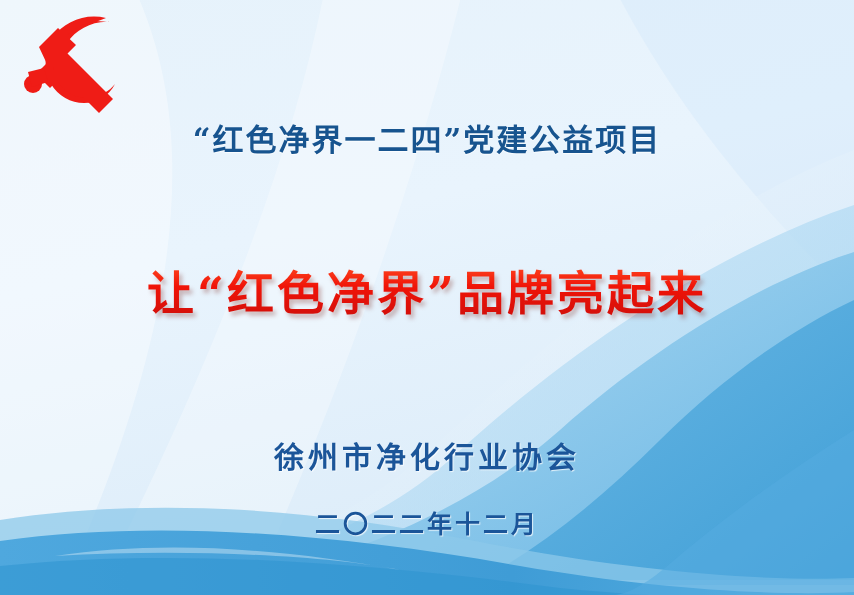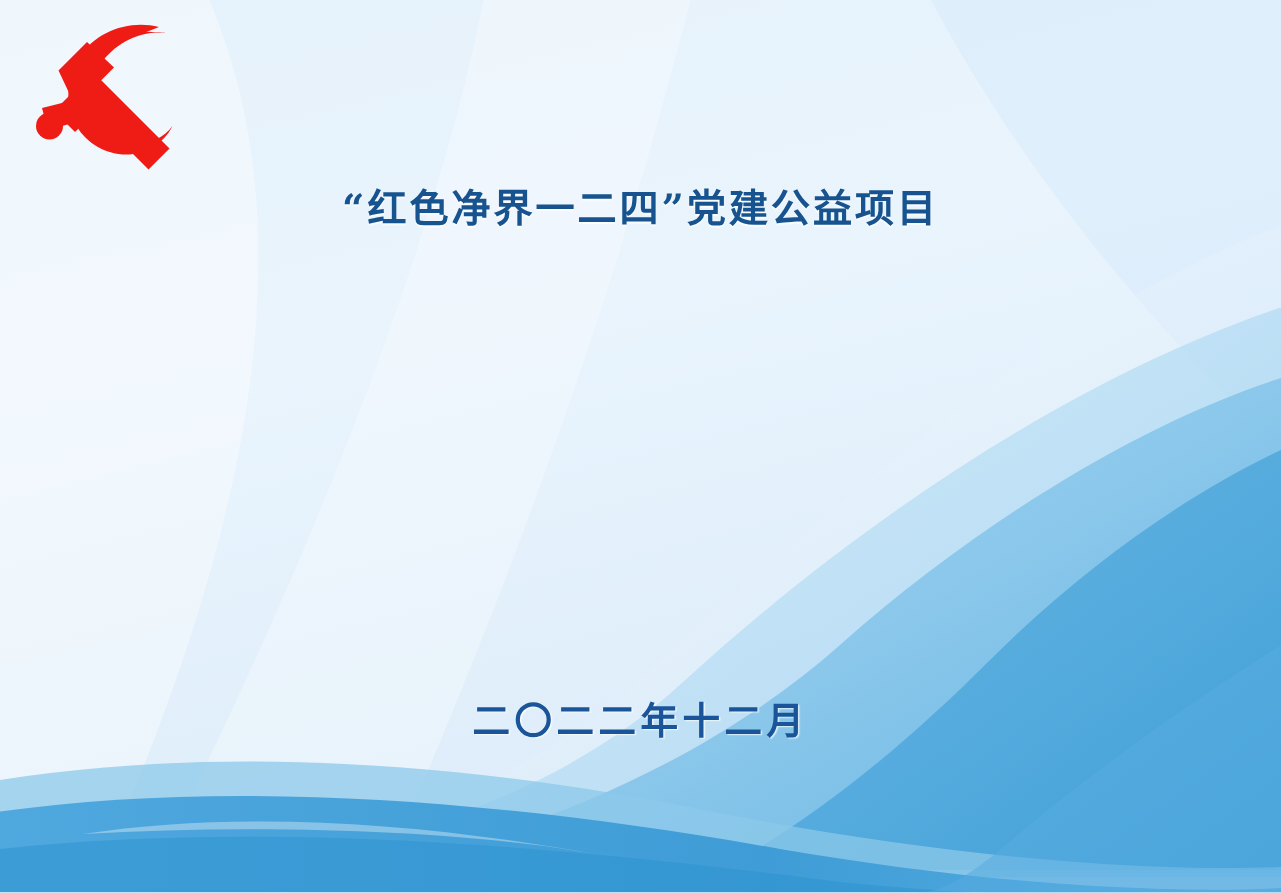--- a/index.html
+++ b/index.html
@@ -49,21 +49,21 @@
     position: absolute;
     top: 118px;
     left: 0;
     right: 0;
     text-align: center;
     font-family: "DejaVu Serif", "Liberation Serif", serif;
     color: #17548f;
     font-weight: 700;
   }
   .subtitle-line {
-    font-size: 26px;
+    font-size: 31px;
     line-height: 45px;
     letter-spacing: 2px;
     white-space: nowrap;
     text-shadow: 0 1px 1px rgba(255,255,255,0.85);
   }
 
   .headline {
     position: absolute;
     top: 263px;
     left: 0;
@@ -194,19 +194,21 @@
       </g>
     </svg>
   </div>
 
   <div class="content">
 
     <div class="subtitle-block">
       <div class="subtitle-line">“红色净界一二四”党建公益项目</div>
     </div>
 
+    <div class="headline">让“红色净界”品牌亮起来</div>
 
     <div class="org-block">
+      <div class="org-name">徐州市净化行业协会</div>
       <div class="org-date">二〇二二年十二月</div>
     </div>
 
   </div>
 </div>
 
 </body></html>

